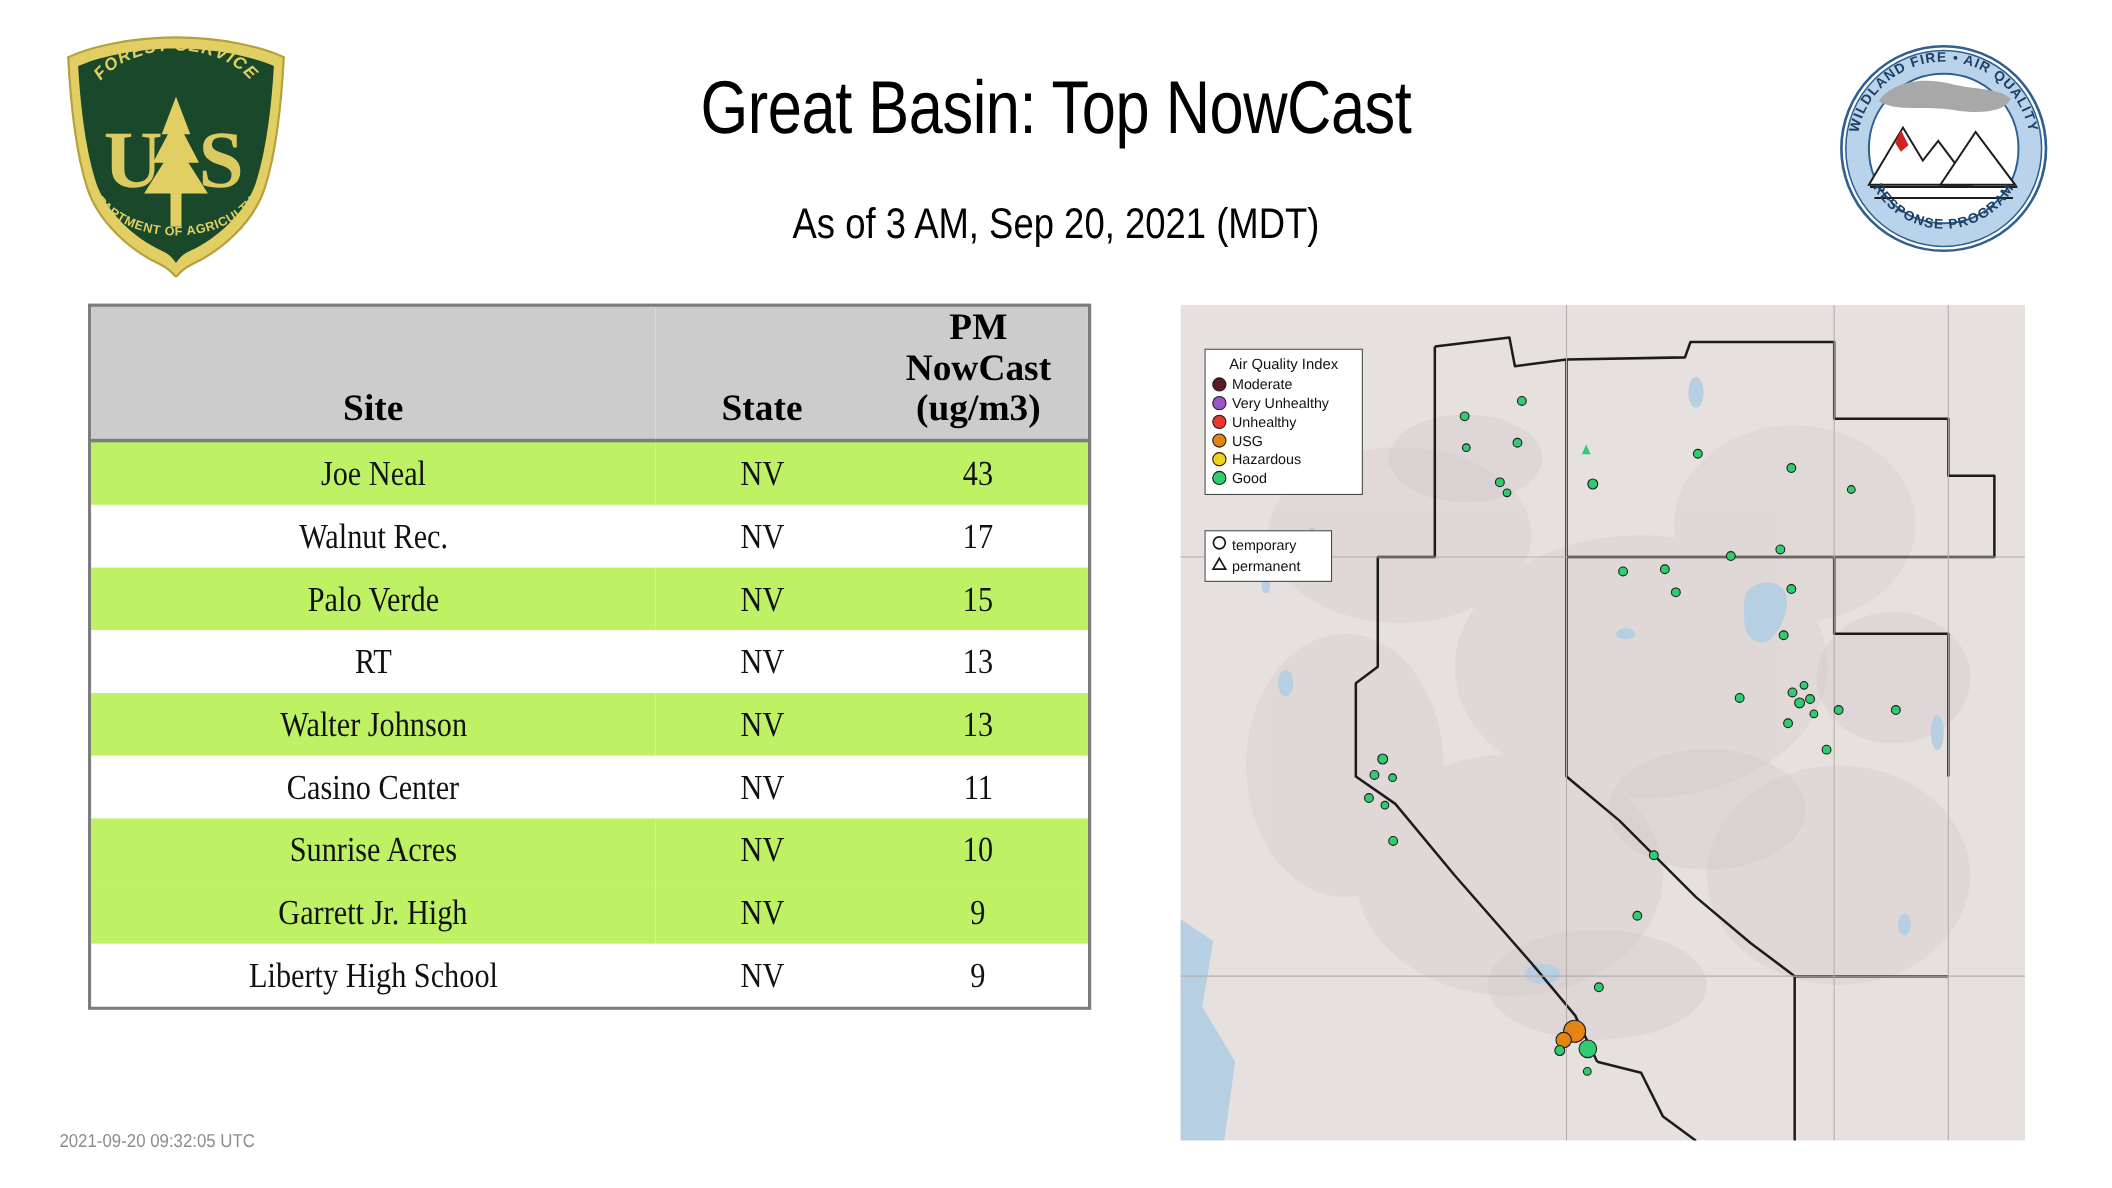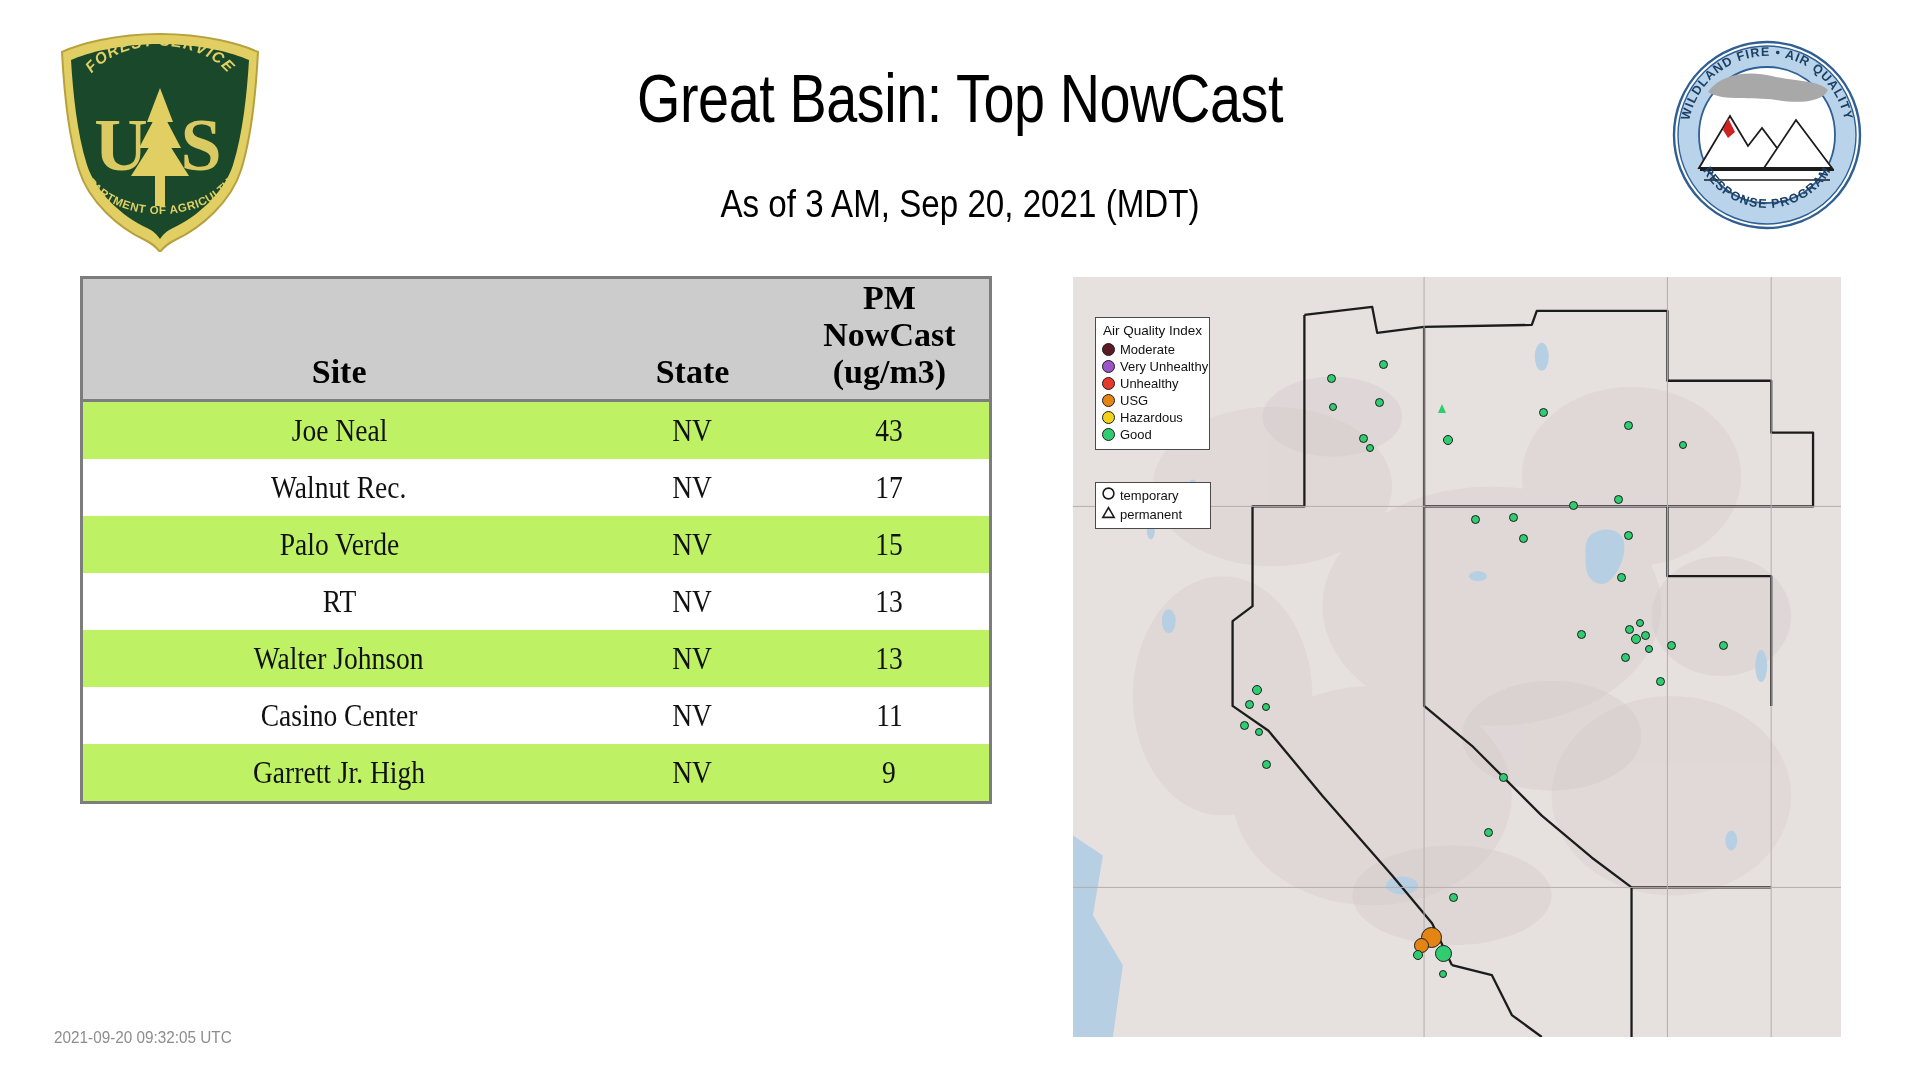--- a/index.html
+++ b/index.html
@@ -114,21 +114,21 @@
   }
   #map-canvas { position: absolute; inset: 0; }
   .legend-box {
     position: absolute;
     background: #ffffff;
     border: 1px solid #4a4a4a;
     z-index: 40;
   }
   #aqi-legend {
     left: 22px; top: 40px;
-    width: 115px;
+    width: 144px;
     padding: 5px 6px 6px 6px;
   }
   #aqi-legend .lg-title {
     font-size: 13.5px;
     color: #111;
     text-align: center;
     margin-bottom: 2px;
     line-height: 16px;
   }
   .lg-row {
@@ -282,21 +282,31 @@
             <td><span>Walter Johnson</span></td>
             <td><span>NV</span></td>
             <td><span>13</span></td>
           </tr>
           <tr class="even">
             <td><span>Casino Center</span></td>
             <td><span>NV</span></td>
             <td><span>11</span></td>
           </tr>
           <tr class="odd">
+            <td><span>Sunrise Acres</span></td>
+            <td><span>NV</span></td>
+            <td><span>10</span></td>
+          </tr>
+          <tr class="odd">
             <td><span>Garrett Jr. High</span></td>
+            <td><span>NV</span></td>
+            <td><span>9</span></td>
+          </tr>
+          <tr class="even">
+            <td><span>Liberty High School</span></td>
             <td><span>NV</span></td>
             <td><span>9</span></td>
           </tr>
         </tbody>
     </table>
   </div>
 
   <div id="timestamp">2021-09-20 09:32:05 UTC</div>
 
   <div id="map-panel">

